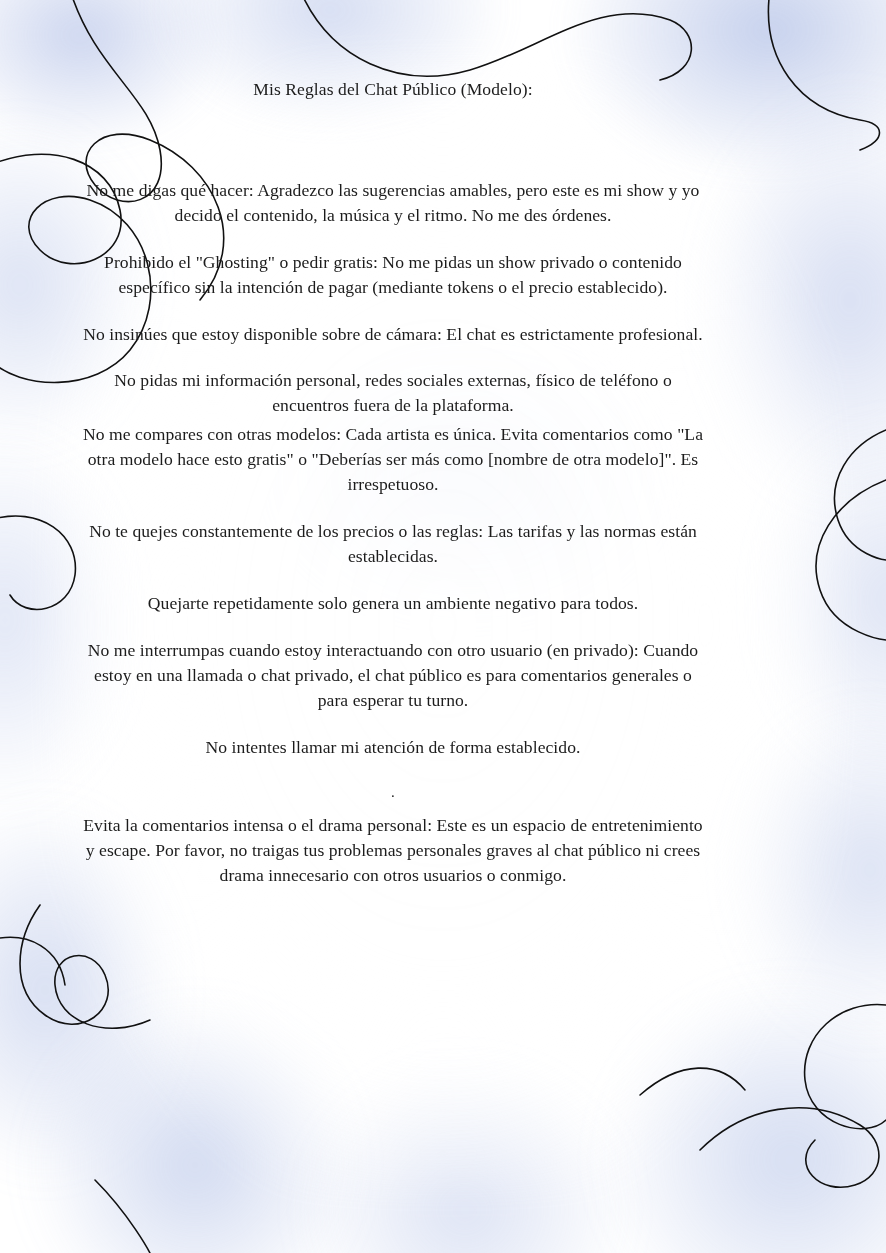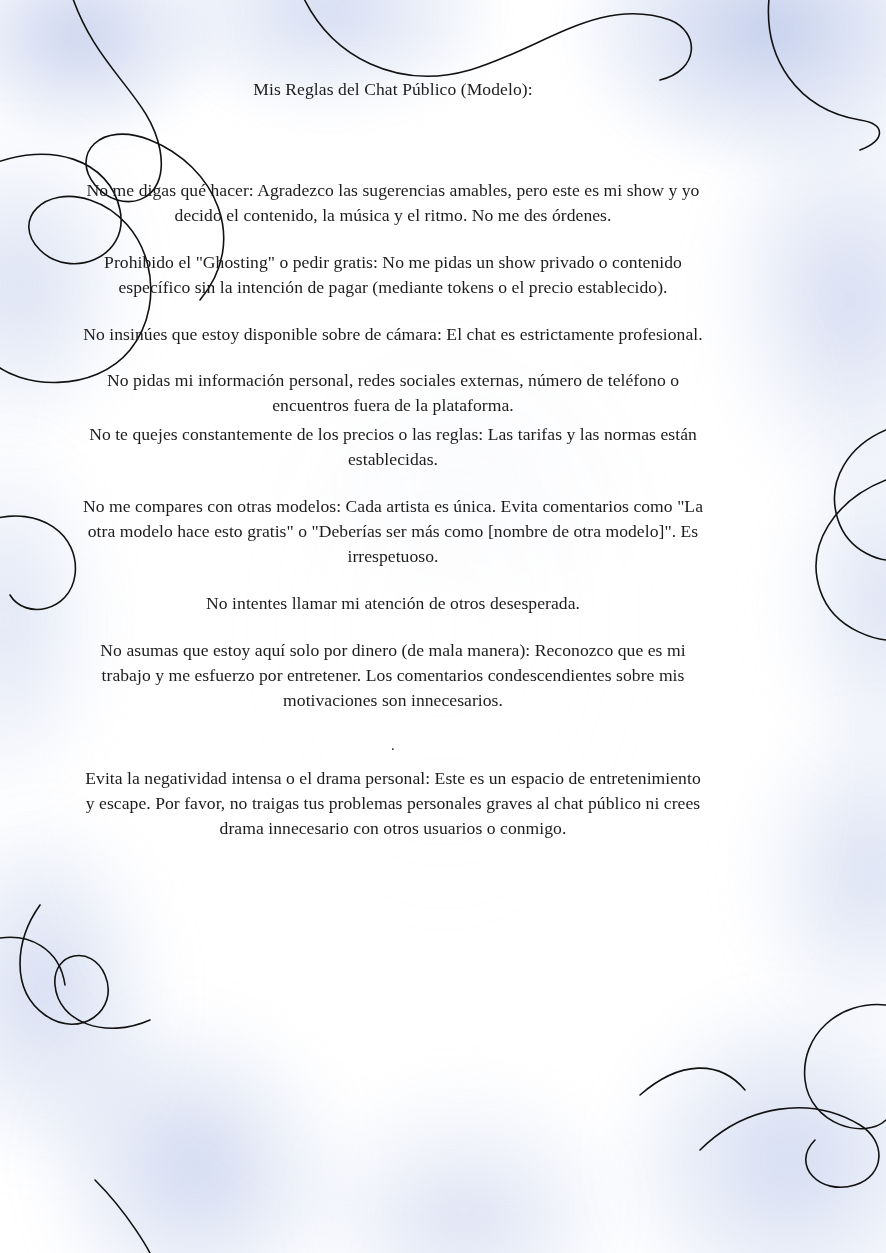--- a/index.html
+++ b/index.html
@@ -130,32 +130,33 @@
 
     <div class="doc-title">Mis Reglas del Chat Público (Modelo):</div>
 
     <p class="rule-block">No me digas qué hacer: Agradezco las sugerencias amables, pero este es mi show y yo decido el contenido, la música y el ritmo. No me des órdenes.</p>
 
     <p class="rule-block">Prohibido el "Ghosting" o pedir gratis: No me pidas un show privado o contenido específico sin la intención de pagar (mediante tokens o el precio establecido).</p>
 
 
     <p class="rule-block">No insinúes que estoy disponible sobre de cámara: El chat es estrictamente profesional.</p>
 
-    <p class="rule-block tight">No pidas mi información personal, redes sociales externas, número de teléfono o encuentros fuera de la plataforma.</p>
+    <p class="rule-block tight">No pidas mi información personal, redes sociales externas, físico de teléfono o encuentros fuera de la plataforma.</p>
+
+    <p class="rule-block">No me compares con otras modelos: Cada artista es única. Evita comentarios como "La otra modelo hace esto gratis" o "Deberías ser más como [nombre de otra modelo]". Es irrespetuoso.</p>
 
     <p class="rule-block">No te quejes constantemente de los precios o las reglas: Las tarifas y las normas están establecidas.</p>
 
-    <p class="rule-block">No me compares con otras modelos: Cada artista es única. Evita comentarios como "La otra modelo hace esto gratis" o "Deberías ser más como [nombre de otra modelo]". Es irrespetuoso.</p>
+    <p class="rule-block">Quejarte repetidamente solo genera un ambiente negativo para todos.</p>
+
+    <p class="rule-block">No me interrumpas cuando estoy interactuando con otro usuario (en privado): Cuando estoy en una llamada o chat privado, el chat público es para comentarios generales o para esperar tu turno.</p>
+
+    <p class="rule-block">No intentes llamar mi atención de forma establecido.</p>
 
 
-
-    <p class="rule-block">No intentes llamar mi atención de otros desesperada.</p>
-
-
-    <p class="rule-block">No asumas que estoy aquí solo por dinero (de mala manera): Reconozco que es mi trabajo y me esfuerzo por entretener. Los comentarios condescendientes sobre mis motivaciones son innecesarios.</p>
 
 
     <p class="rule-block dot">.</p>
 
-    <p class="rule-block">Evita la negatividad intensa o el drama personal: Este es un espacio de entretenimiento y escape. Por favor, no traigas tus problemas personales graves al chat público ni crees drama innecesario con otros usuarios o conmigo.</p>
+    <p class="rule-block">Evita la comentarios intensa o el drama personal: Este es un espacio de entretenimiento y escape. Por favor, no traigas tus problemas personales graves al chat público ni crees drama innecesario con otros usuarios o conmigo.</p>
 
   </div>
 </div>
 
 </body></html>

